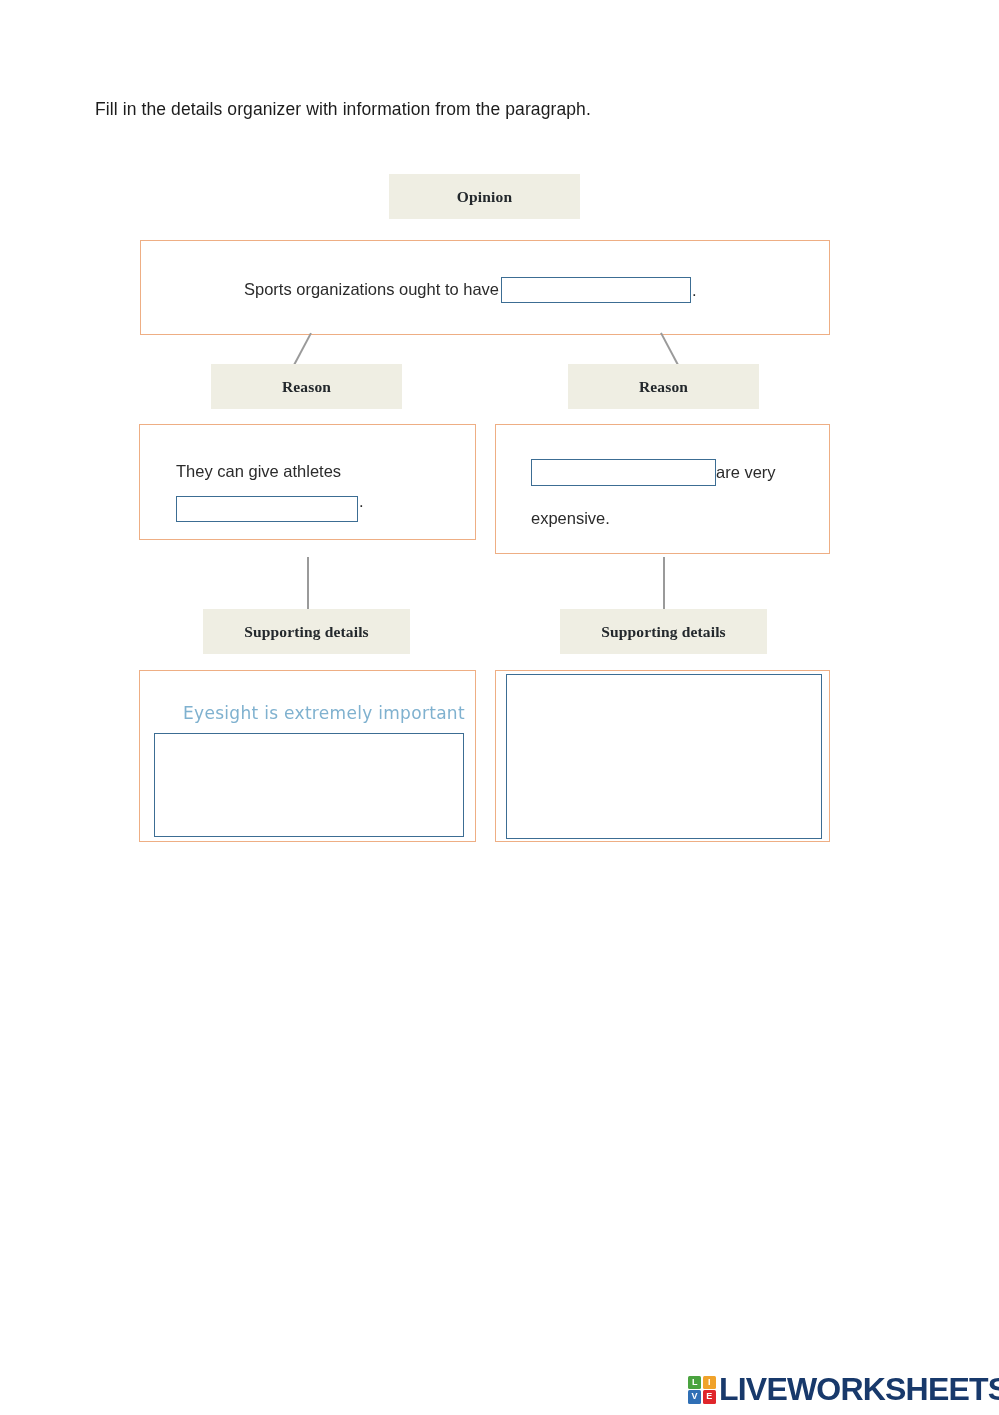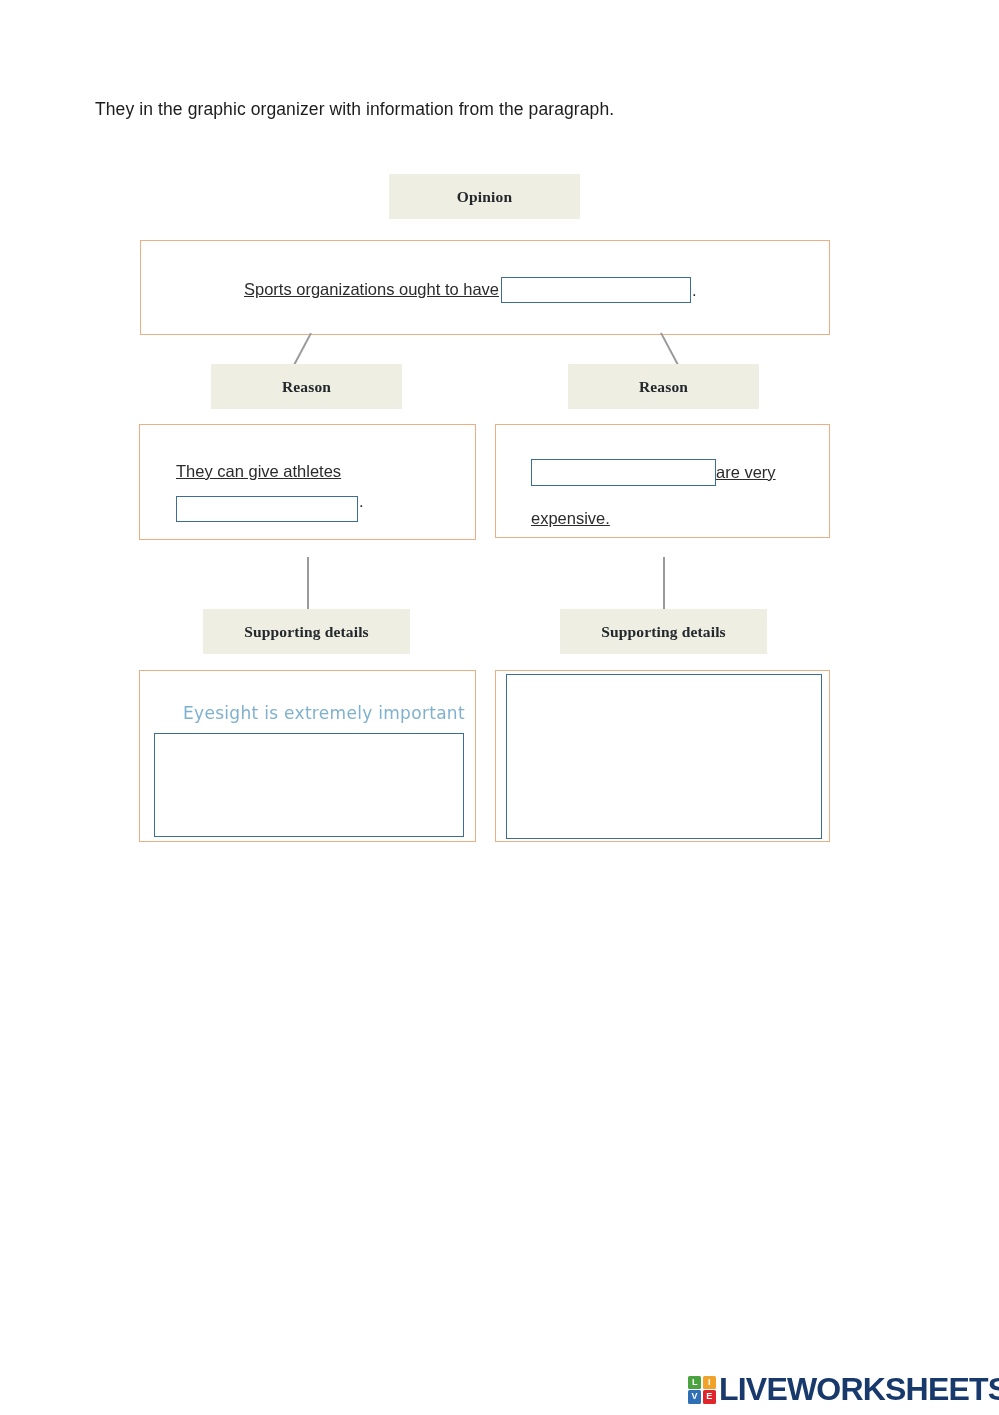--- a/index.html
+++ b/index.html
@@ -56,21 +56,21 @@
 
   
   .panel {
     position: absolute;
     background: #ffffff;
     border: 1.6px solid #eeae84;
     box-sizing: border-box;
   }
   .panel-opinion { left: 140px; top: 240px; width: 690px; height: 95px; }
   .panel-reason-left  { left: 139px; top: 424px; width: 337px; height: 116px; }
-  .panel-reason-right { left: 495px; top: 424px; width: 335px; height: 114px; }
+  .panel-reason-right { left: 495px; top: 424px; width: 335px; height: 130px; }
   .panel-support-left  { left: 139px; top: 670px; width: 337px; height: 172px; }
   .panel-support-right { left: 495px; top: 670px; width: 335px; height: 172px; }
 
   
   .connector {
     position: absolute;
     background: #9a9a9a;
   }
   .conn-diag {
     width: 1.5px;
@@ -81,21 +81,20 @@
   .conn-diag-right { left: 660px; top: 333px; transform: rotate(-28deg); }
   .conn-vert { width: 1.5px; height: 52px; }
   .conn-vert-left  { left: 307px; top: 557px; }
   .conn-vert-right { left: 663px; top: 557px; }
 
   
   .panel-text {
     font-size: 16.5px;
     color: #2b2b2b;
     line-height: 1.55;
-    text-decoration: underline;
   }
 
   
   .blank {
     display: inline-block;
     border: 1.3px solid #3c6d93;
     background: #ffffff;
     box-sizing: border-box;
     vertical-align: middle;
   }
@@ -185,21 +184,21 @@
     font-size: 32px;
     font-weight: bold;
     color: #18396b;
     letter-spacing: -0.8px;
     font-family: "Liberation Sans", sans-serif;
   }
 </style>
 </head>
 <body>
 
-<div class="instruction">They in the graphic organizer with information from the paragraph.</div>
+<div class="instruction">Fill in the details organizer with information from the paragraph.</div>
 
 <div class="organizer">
 
   <div class="chip chip-opinion">Opinion</div>
 
   <div class="panel panel-opinion">
     <div class="opinion-row">
       <span class="panel-text">Sports organizations ought to have</span>
       <span class="blank blank-opinion"></span>
       <span class="period">.</span>

